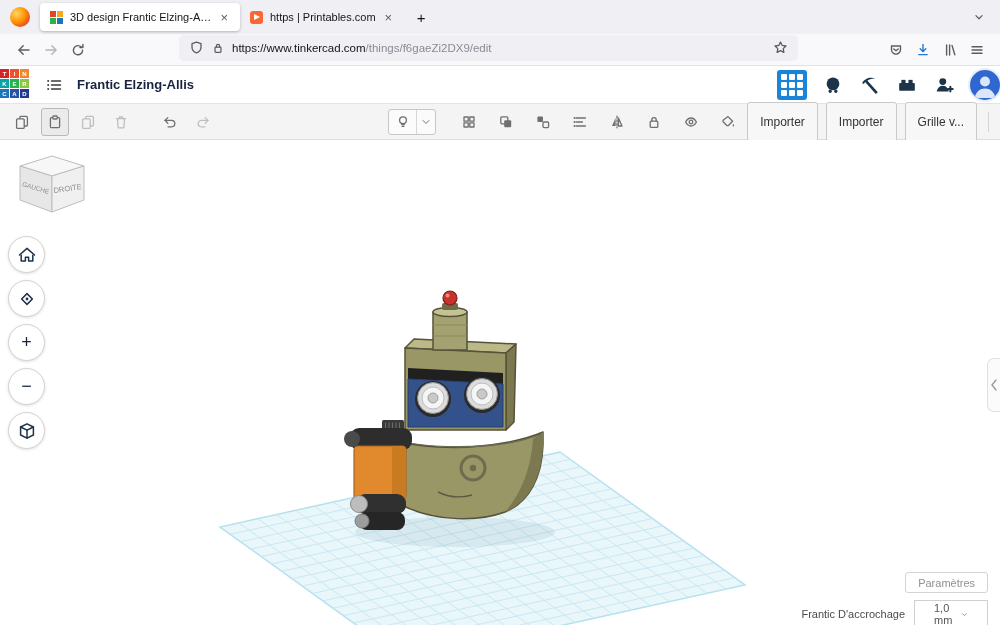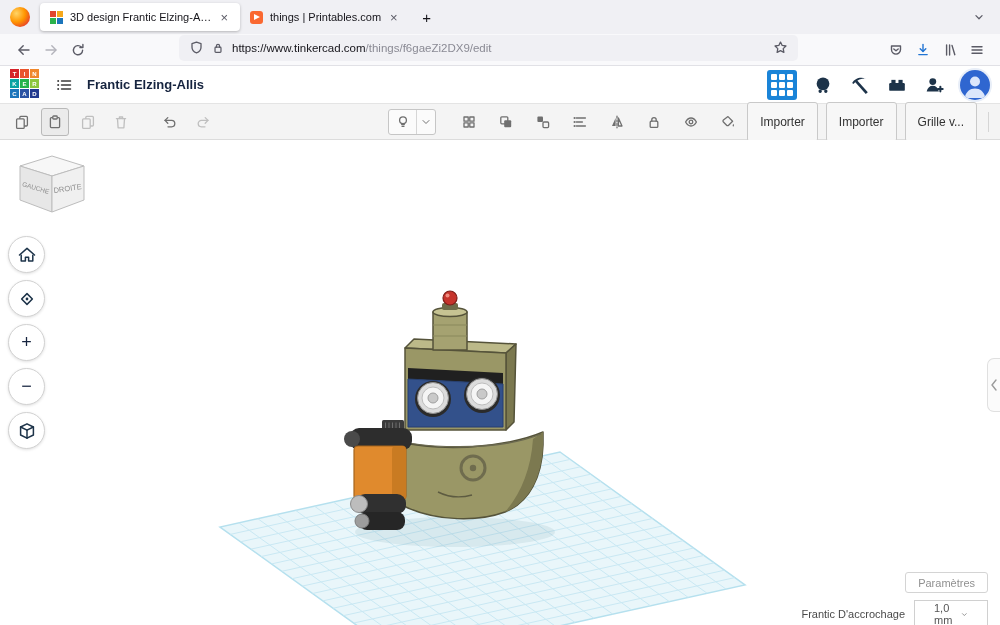--- a/index.html
+++ b/index.html
@@ -32,21 +32,21 @@
   .nav-btn { width:27px; height:26px; display:flex; align-items:center; justify-content:center; border-radius:4px; flex:0 0 auto; }
   .urlbar { flex:1; height:26px; margin:0 84px 4px 88px; background:#f0f0f4; border-radius:5px;
             display:flex; align-items:center; gap:7px; padding:0 10px; font-size:11.5px; }
   .url-text { flex:1; white-space:nowrap; overflow:hidden; }
   .url-host { color:#15141a; } .url-path { color:#8a8a94; }
   .i { fill:none; stroke:#5b5b66; stroke-width:1.4; stroke-linecap:round; stroke-linejoin:round; }
   .i.dimnav { stroke:#b3b3bb; }
   .i.blue { stroke:var(--download-blue); }
 
   
-  .tch { height:38px; background:#fff; border-bottom:1px solid #e4e4e4; display:flex; align-items:center; padding:0 10px; gap:14px; }
+  .tch { height:38px; background:#fff; border-bottom:1px solid #e4e4e4; display:flex; align-items:center; padding:0 0; gap:14px; }
   .tc-logo { width:31px; height:31px; display:grid; grid-template-columns:repeat(3,9px); grid-auto-rows:9px; gap:1px; flex:0 0 auto; }
   .tc-logo .tile { display:flex; align-items:center; justify-content:center; color:#fff; font-size:6px; font-weight:bold; }
   .doc-title { font-size:13px; font-weight:bold; color:var(--header-navy); }
   .tch-right { margin-left:auto; display:flex; align-items:center; gap:15px; }
   .grid-btn { width:30px; height:30px; background:var(--accent-blue); border-radius:3px;
               display:grid; grid-template-columns:repeat(3,6px); grid-auto-rows:6px; gap:2px; place-content:center; }
   .grid-btn i { background:#fff; border-radius:1px; display:block; }
   .hdr-ic { display:flex; align-items:center; justify-content:center; }
   .avatar { width:30px; height:30px; border-radius:50%; background:var(--avatar-blue); overflow:hidden;
             display:flex; align-items:flex-end; justify-content:center; box-shadow:0 0 0 2px #e8eef8; }
@@ -107,21 +107,21 @@
           <i></i>
           <i></i>
           <i></i>
         </span>
       <span class="tab-title">3D design Frantic Elzing-Allis -</span>
       <span class="tab-close">×</span>
     </div>
 
     <div class="tab">
       <span class="fav-pr"></span>
-      <span class="tab-title">things | Printables.com</span>
+      <span class="tab-title">https | Printables.com</span>
       <span class="tab-close">×</span>
     </div>
 
     <div class="newtab">+</div>
 
     <div class="tab-overflow">
       <svg width="14" height="14" viewBox="0 0 16 16" class="i">
           <path d="M4.5 6.5 8 10l3.5-3.5"></path>
         </svg>
     </div>

